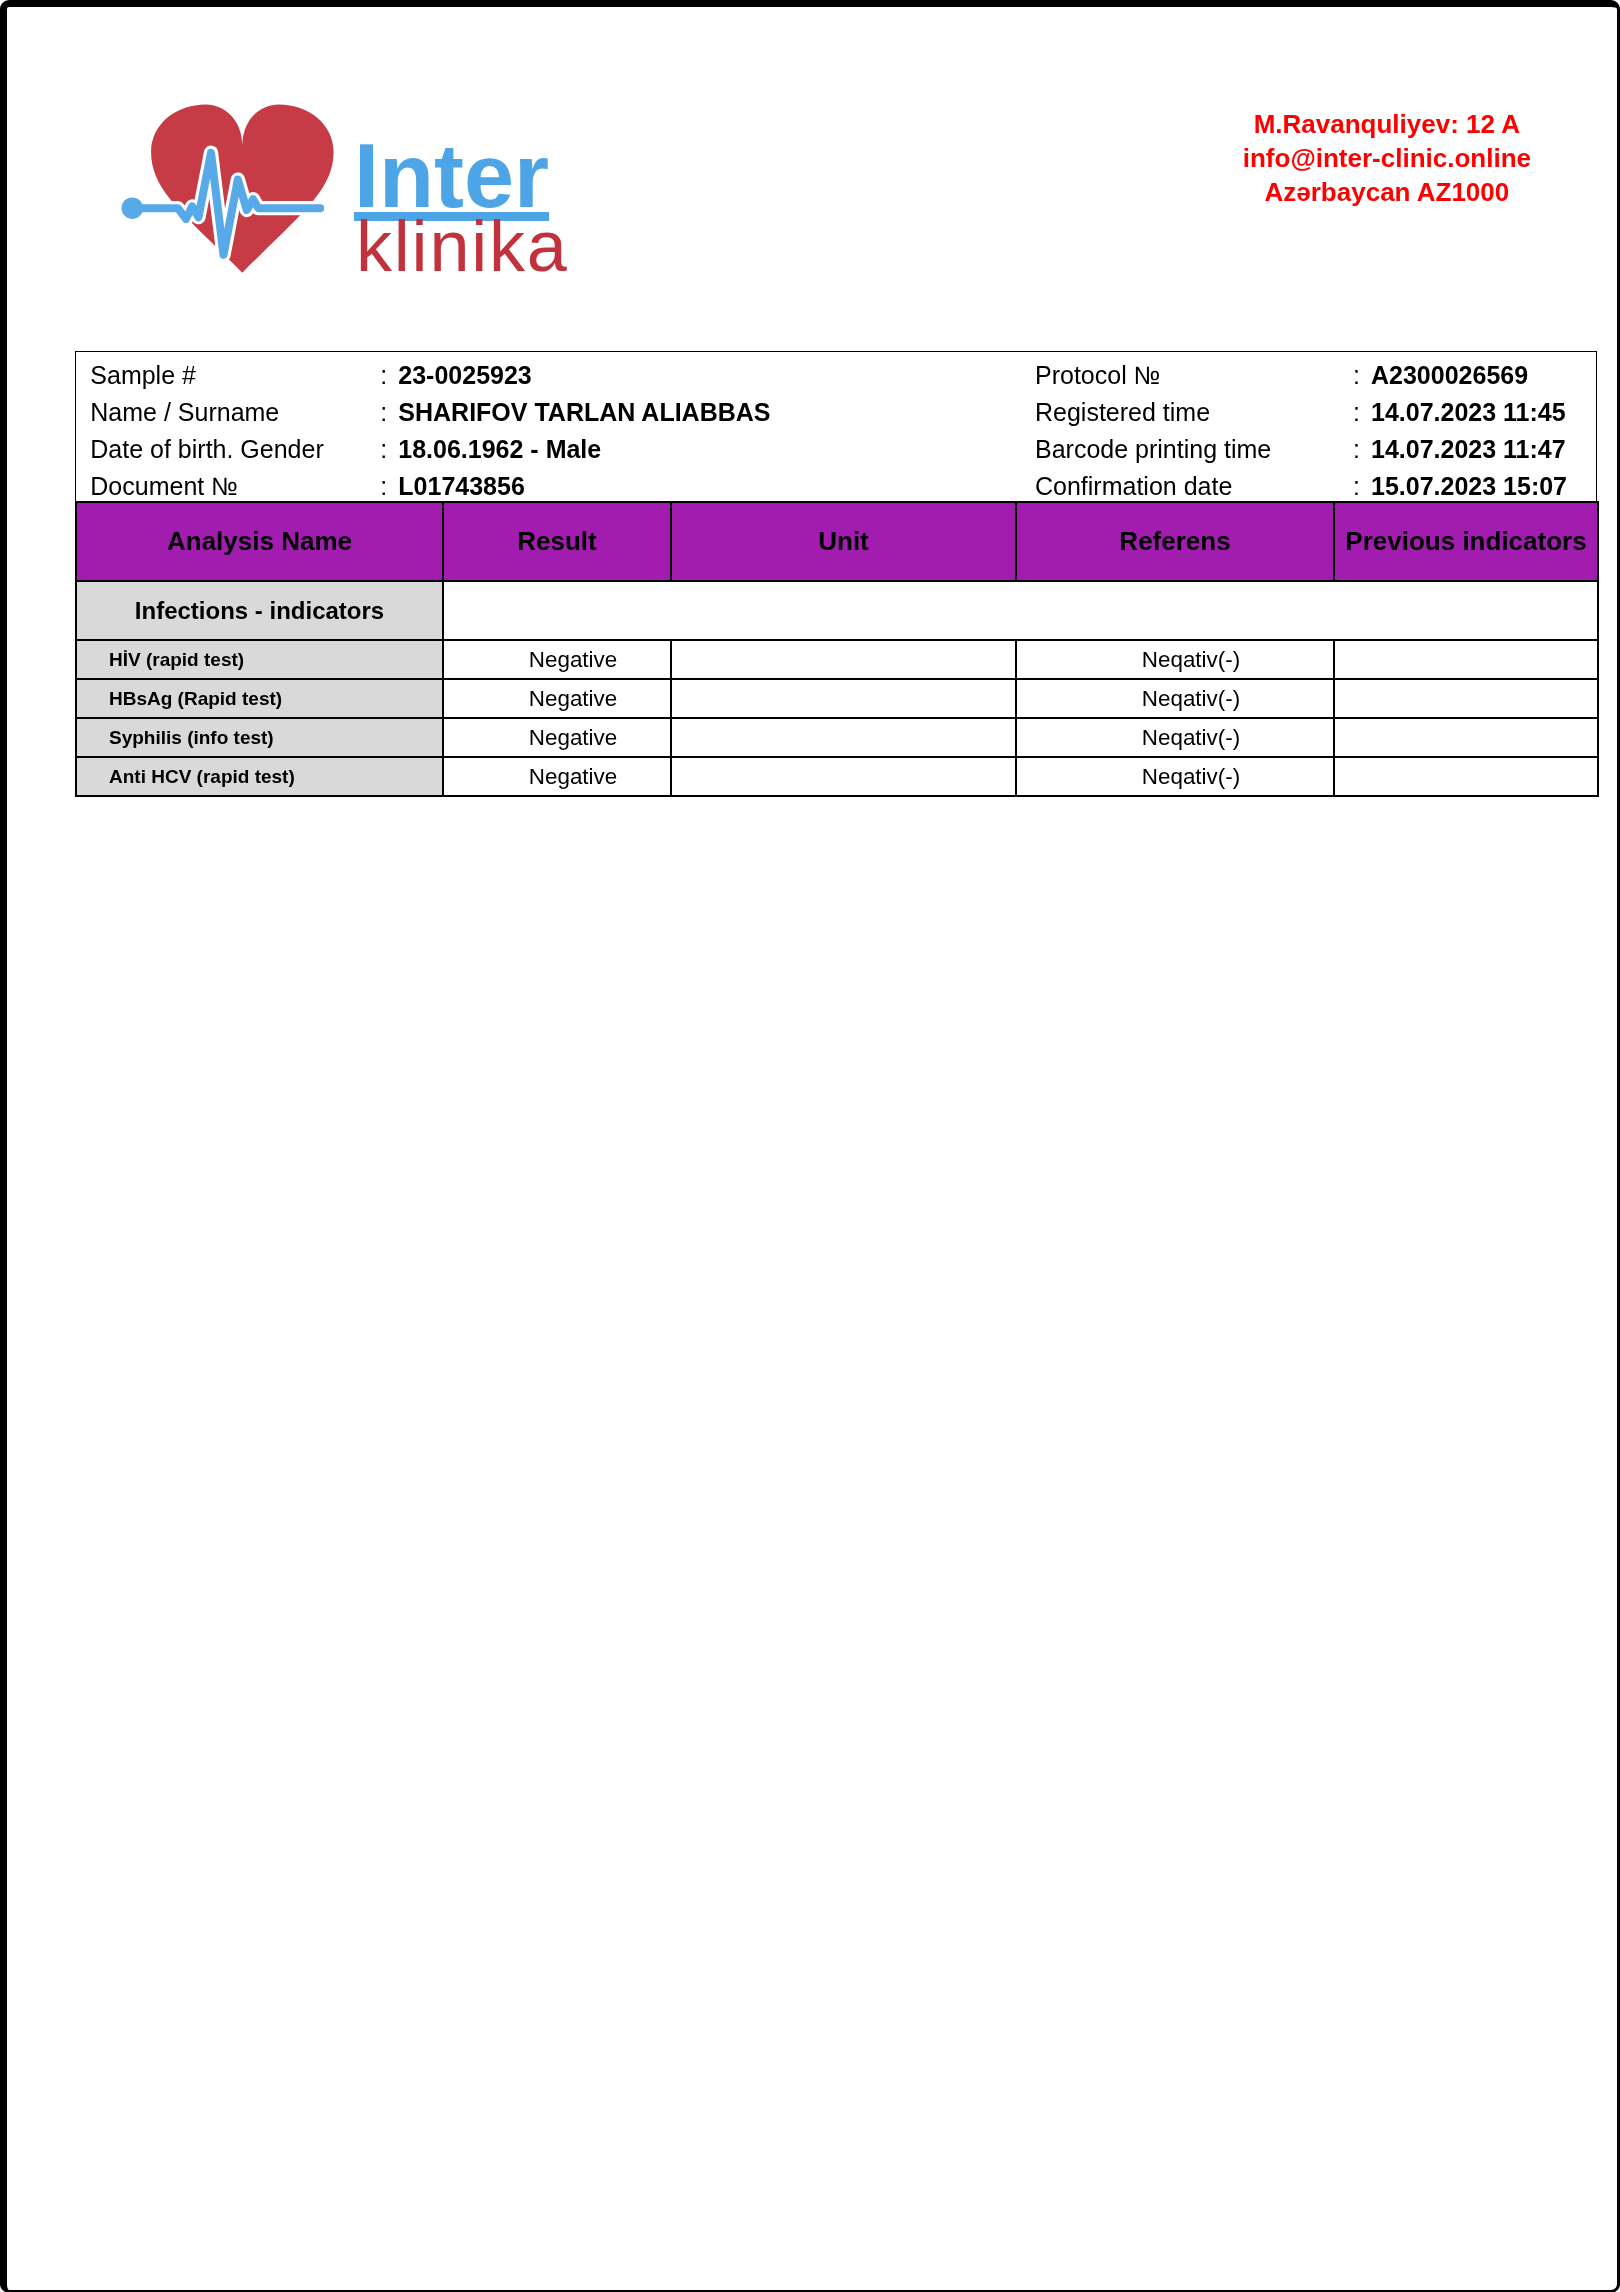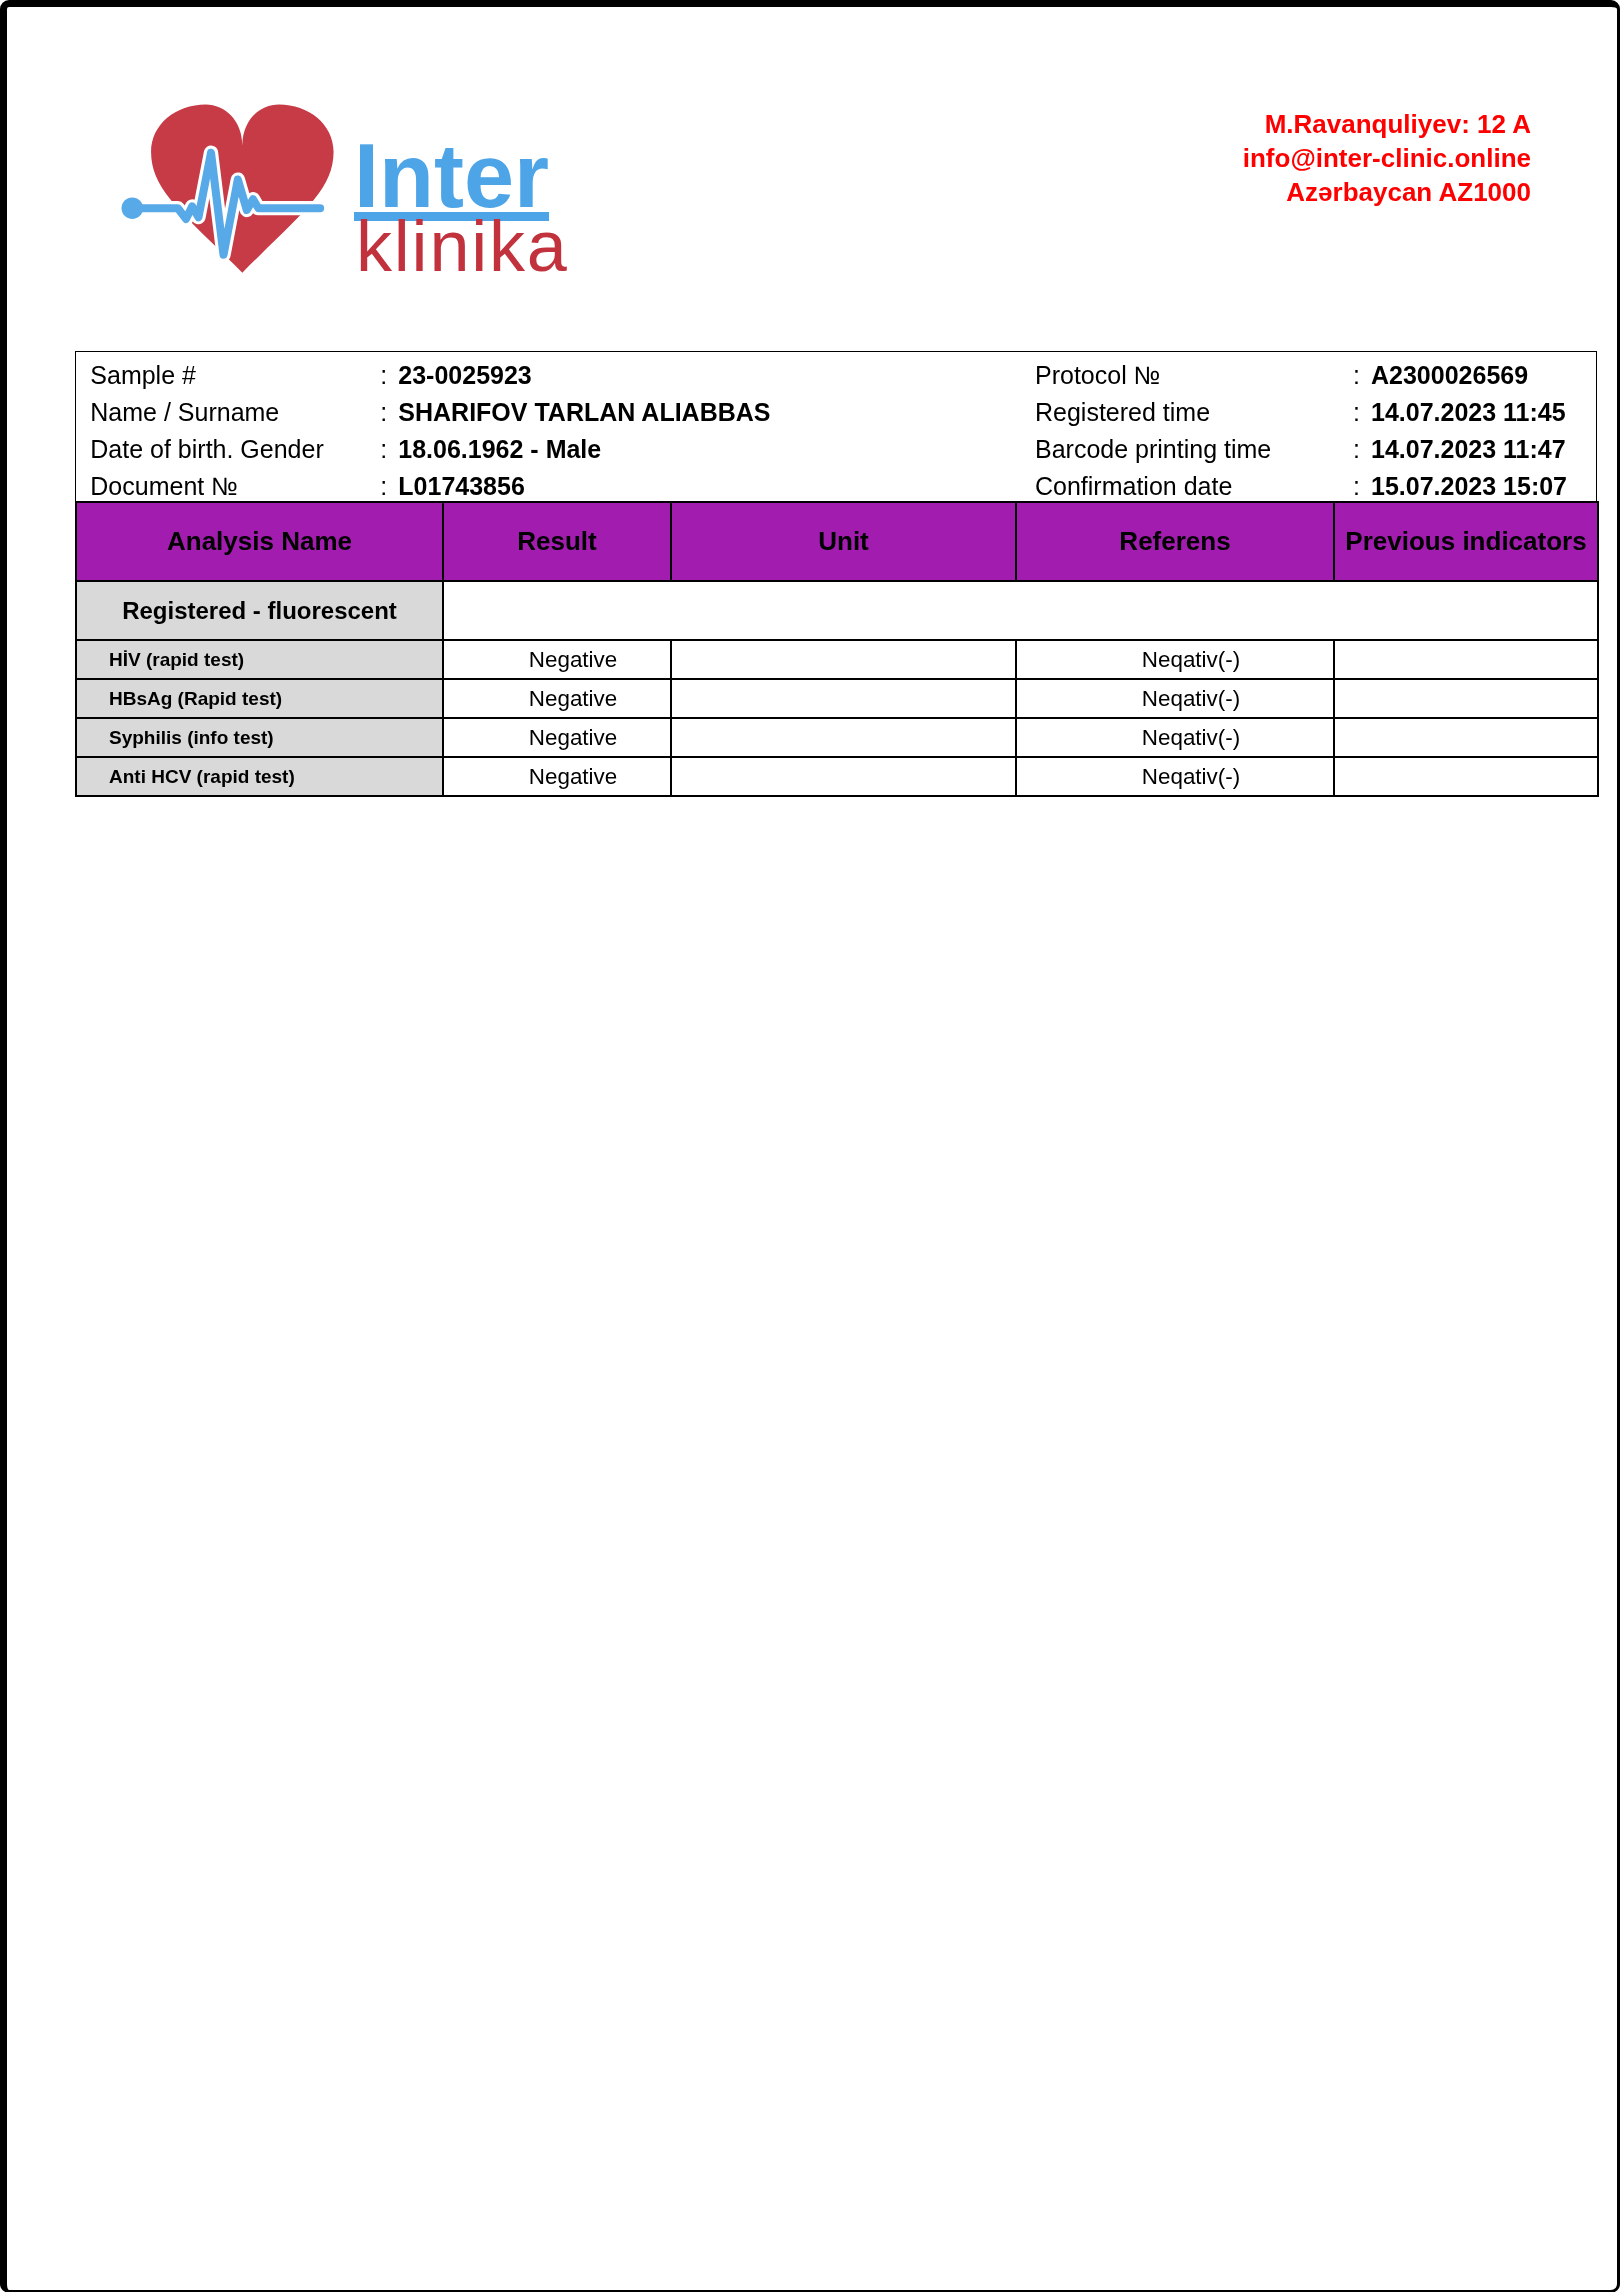--- a/index.html
+++ b/index.html
@@ -27,21 +27,21 @@
   }
   .brand-secondary {
     position: absolute; left: 281px; top: 170px;
     font-size: 72px; font-weight: normal; line-height: 72px;
     color: #c1323d; letter-spacing: 1.8px;
   }
 
   
   .contact-block {
     position: absolute; right: 86px; top: 100px;
-    text-align: right; color: #ff0000;
+    text-align: center; color: #ff0000;
     font-size: 26px; font-weight: bold; line-height: 34px;
   }
 
   
   .info-box {
     position: absolute; left: 68px; top: 344px;
     width: 1522px; height: 152px;
     border: 1.8px solid #000000;
     font-size: 25px; line-height: 37px;
   }
@@ -175,21 +175,21 @@
       <tr>
         <th>Analysis Name</th>
         <th>Result</th>
         <th>Unit</th>
         <th>Referens</th>
         <th>Previous indicators</th>
       </tr>
     </thead>
     <tbody>
       <tr>
-        <td class="section-name">Registered - fluorescent</td>
+        <td class="section-name">Infections - indicators</td>
         <td class="section-rest" colspan="4"></td>
       </tr>
       <tr class="data-row">
         <td class="cell-name">HİV (rapid test)</td>
         <td class="cell-result">Negative</td>
         <td class="cell-unit"></td>
         <td class="cell-referens">Neqativ(-)</td>
         <td class="cell-previous"></td>
       </tr>
       <tr class="data-row">

